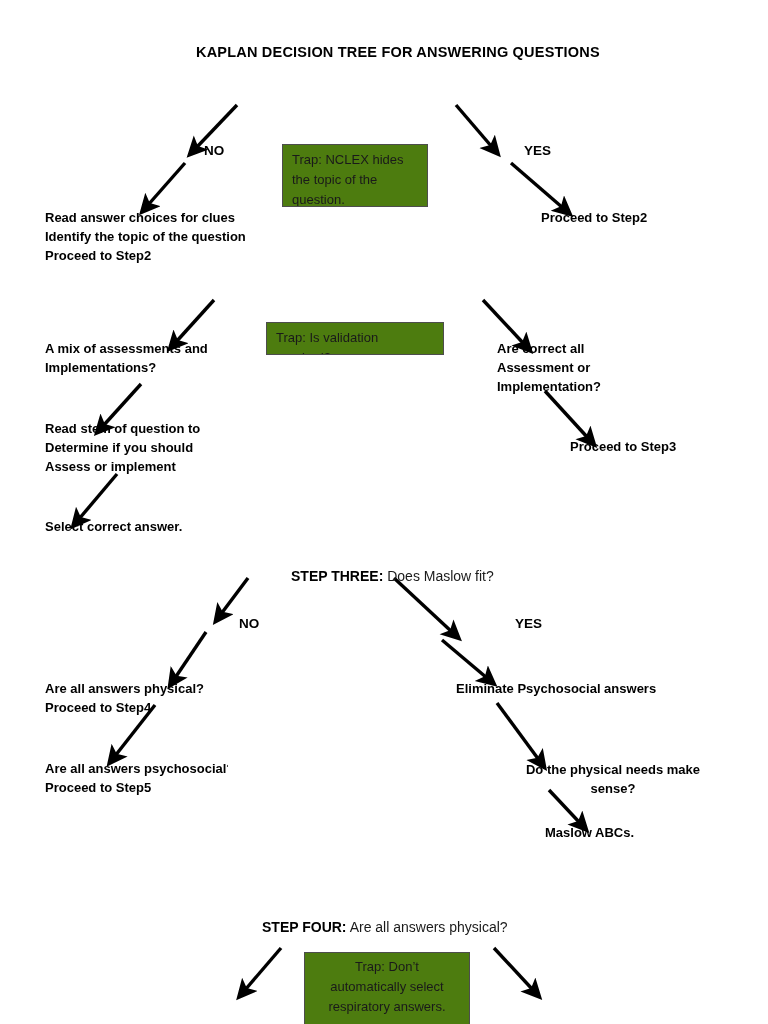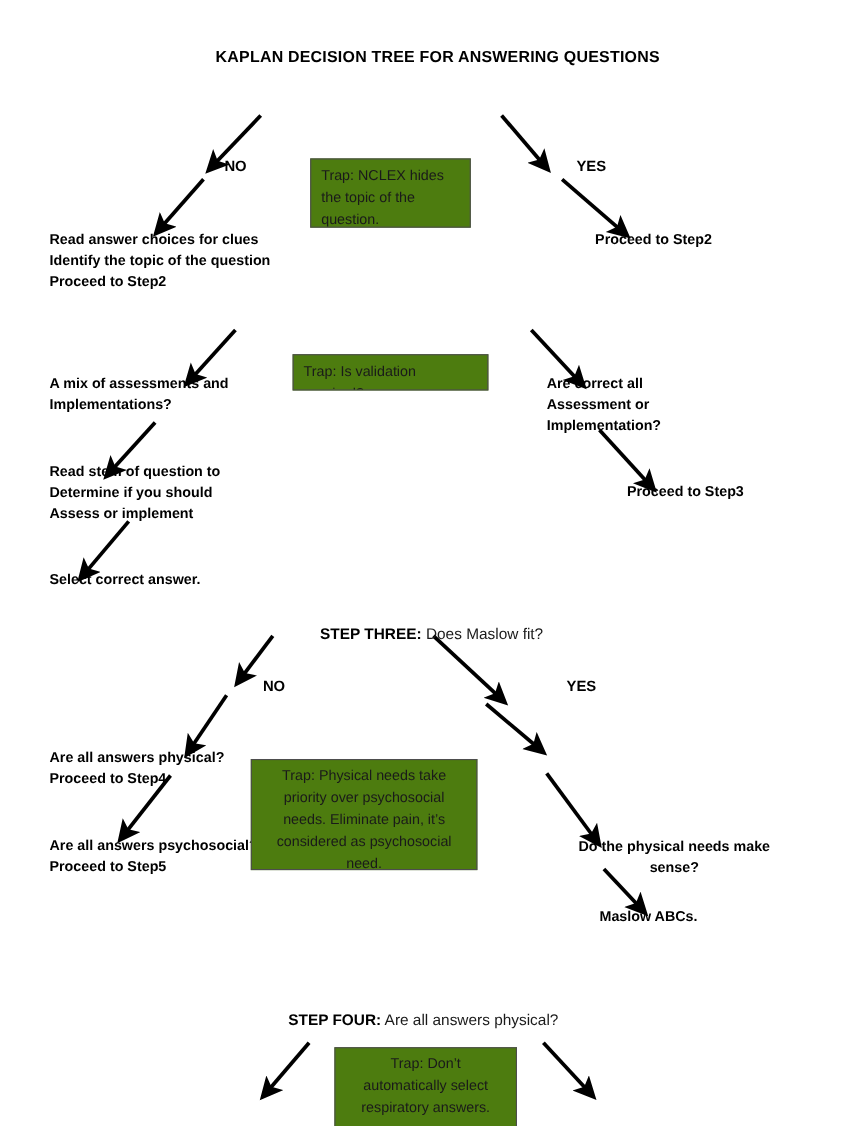--- a/index.html
+++ b/index.html
@@ -155,28 +155,22 @@
   </div>
 
   <div class="abs branch-label" style="left:211px; top:616px;">NO</div>
   <div class="abs branch-label" style="left:487px; top:616px;">YES</div>
 
   <div class="abs node clip-node" style="left:45px; top:679px; width:183px;">Are all answers physical?
 Proceed to Step4</div>
   <div class="abs node clip-node" style="left:45px; top:759px; width:183px;">Are all answers psychosocial?
 Proceed to Step5</div>
 
-  <div class="abs trap centered" style="left:228px; top:690px; width:206px; height:101px;">
-    <div class="trap-text">Trap: Physical needs take
-priority over psychosocial
-needs. Eliminate pain, it’s
-considered as psychosocial
-need.</div>
-  </div>
 
+  <div class="abs node" style="left:456px; top:679px;">Eliminate Psychosocial answers</div>
   <div class="abs node centered" style="left:519px; top:760px; width:188px;">Do the physical needs make
 sense?</div>
   <div class="abs node" style="left:545px; top:823px;">Maslow ABCs.</div>
 
   <div class="abs step-line" style="left:262px; top:919px;">
     <span class="step-label">STEP FOUR:</span><span> Are all answers physical?</span>
   </div>
 
   <div class="abs trap centered" style="left:304px; top:952px; width:166px; height:84px;">
     <div class="trap-text">Trap: Don’t

